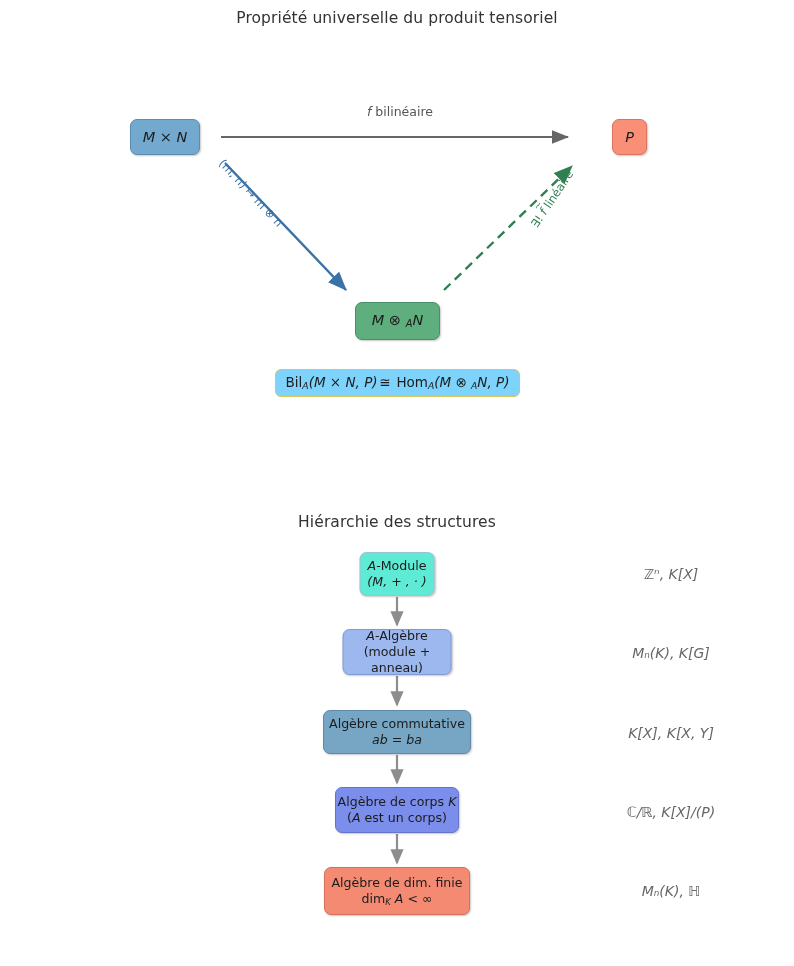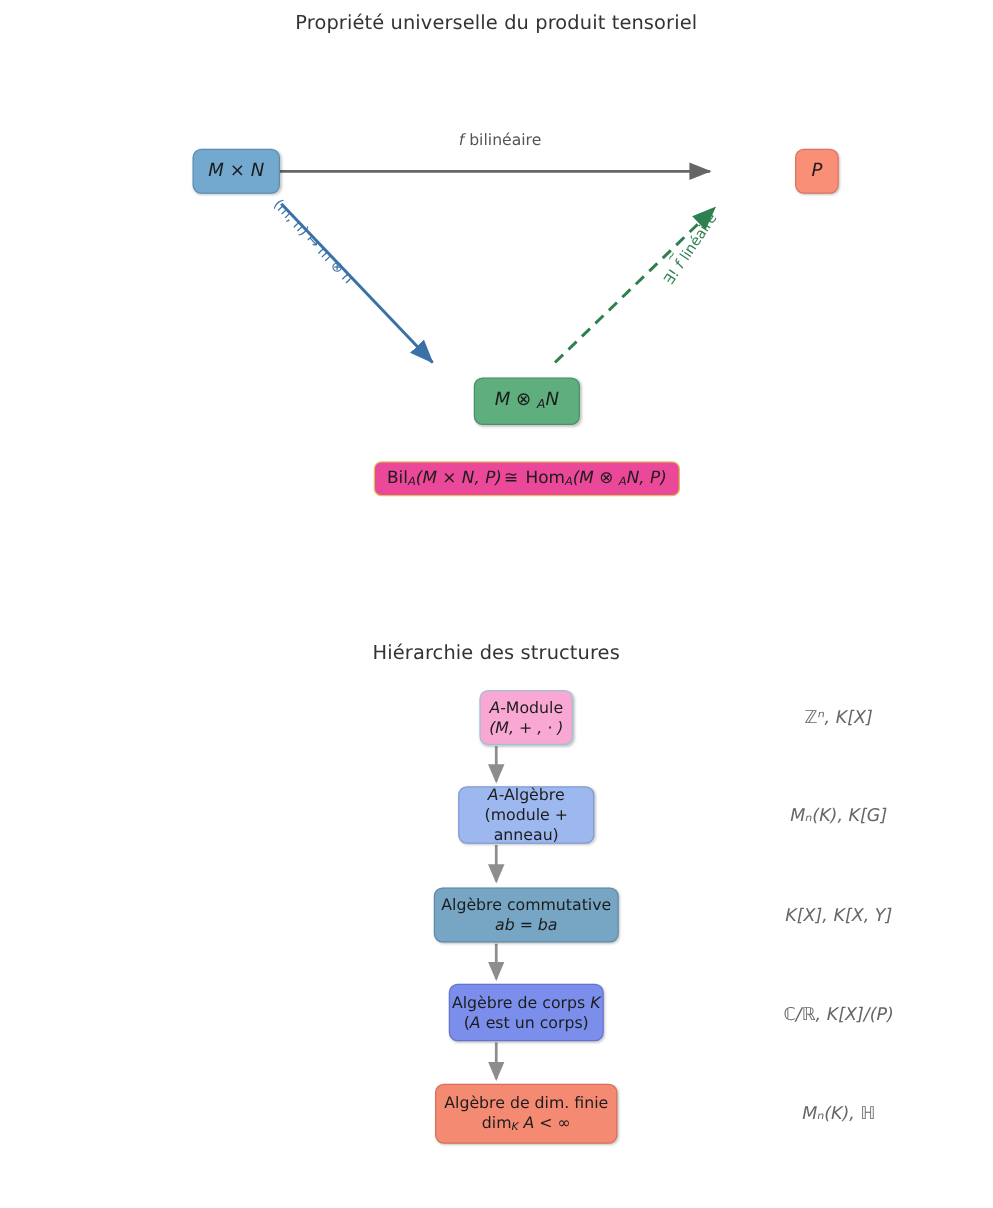--- a/index.html
+++ b/index.html
@@ -41,21 +41,20 @@
     box-sizing: border-box;
     display: flex;
     flex-direction: column;
     align-items: center;
     justify-content: center;
     border-radius: 7px;
     text-align: center;
     line-height: 1.28;
     color: #1c1c1c;
     box-shadow: 1px 1px 2px rgba(0,0,0,.22);
-    margin-left: 24px;
   }
 
   
   #node-mn {
     left: 130px; top: 119px; width: 70px; height: 36px;
     background: #74a9cf; border: 1px solid #5b8db3;
     font-size: 14.5px;
   }
   #node-p {
     left: 612px; top: 119px; width: 35px; height: 36px;
@@ -64,21 +63,21 @@
   }
   #node-tensor {
     left: 355px; top: 302px; width: 85px; height: 38px;
     background: #5eae7e; border: 1px solid #4b8f68;
     font-size: 14.5px;
   }
 
   
   #node-iso {
     left: 275px; top: 369px; width: 245px; height: 28px;
-    background: #ec4899; border: 1.4px solid #d9c55a;
+    background: #7dd3fc; border: 1.4px solid #d9c55a;
     border-radius: 6px;
     font-size: 13.5px;
     box-shadow: none;
   }
 
   
   .hier {
     left: 50%;
     transform: translateX(-50%);
     font-size: 12.6px;
@@ -211,21 +210,21 @@
 
   <div class="node" id="node-iso">
     <span>
       <span>Bil</span><sub class="sb">A</sub><span class="mi">(M × N, P)</span><span class="op">≅</span>
       <span>Hom</span><sub class="sb">A</sub><span class="mi">(M ⊗ </span><sub class="sb">A</sub><span class="mi">N, P)</span>
     </span>
   </div>
 
   <div class="section-title" id="title-hierarchy">Hiérarchie des structures</div>
 
-  <div class="node hier" id="hier-0" style="background: #f9a8d4;">
+  <div class="node hier" id="hier-0" style="background: #5eead4;">
     <span class="line1"><span class="mi">A</span><span>-Module</span></span>
     <span class="line2 mi">(M, + , · )</span>
   </div>
 
   <div class="node hier" id="hier-1" style="background: rgb(157, 184, 239);">
     <span class="line1"><span class="mi">A</span><span>-Algèbre</span></span>
     <span class="line2">(module + anneau)</span>
   </div>
 
   <div class="node hier" id="hier-2" style="background: rgb(118, 166, 196);">

